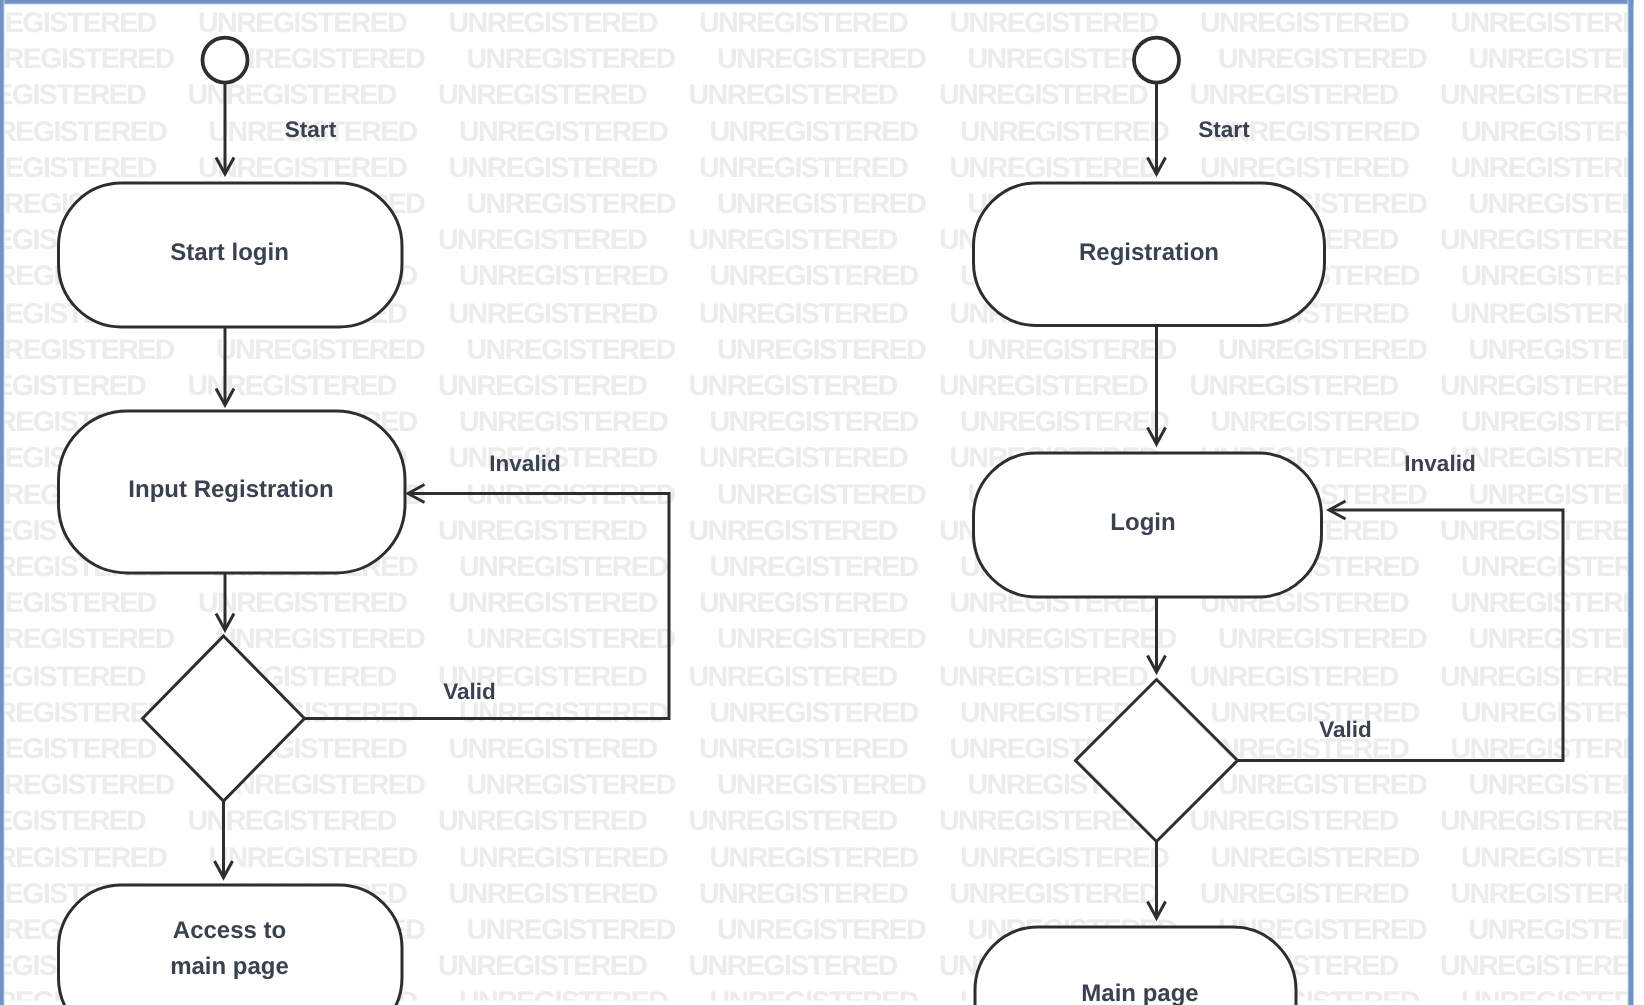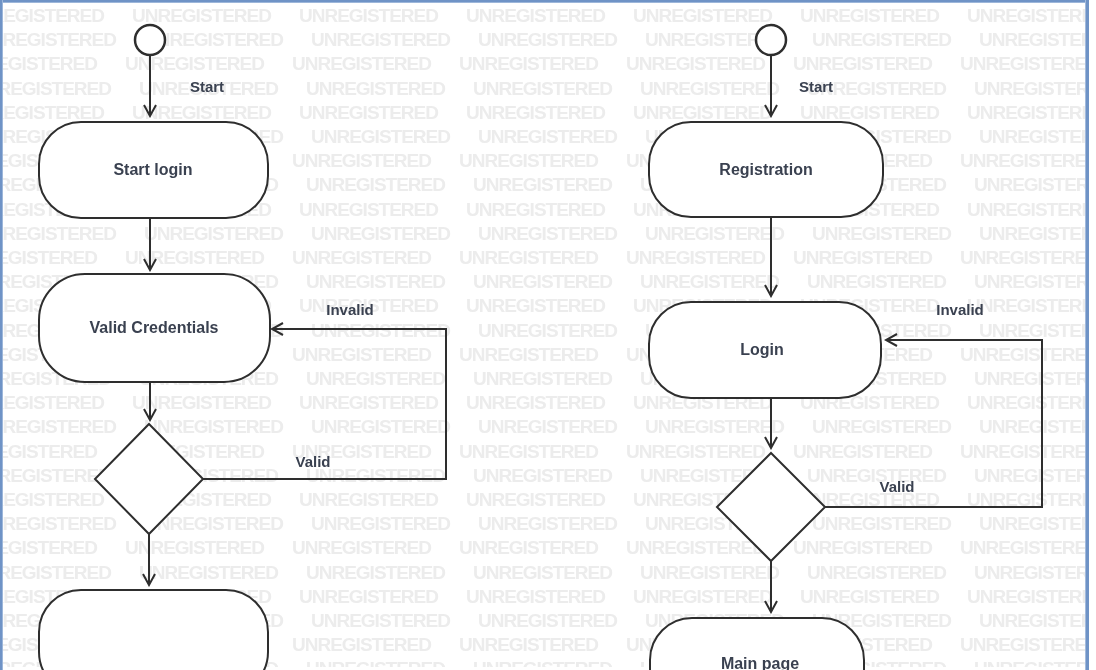--- a/index.html
+++ b/index.html
@@ -265,23 +265,25 @@
       <line x1="771" y1="398" x2="771" y2="448" marker-end="url(#arr)"></line>
       <polygon points="771,453 825,507 771,561 717,507" fill="#ffffff"></polygon>
       <line x1="771" y1="561" x2="771" y2="612" marker-end="url(#arr)"></line>
       <rect x="650" y="618" width="214" height="100" rx="42" fill="#ffffff"></rect>
       <polyline points="825,507 1042,507 1042,340 886,340" marker-end="url(#arr)"></polyline>
     </g>
   </svg>
 
   <div class="lbl edge-lbl" style="left:207px; top:87px;">Start</div>
   <div class="lbl node-lbl" style="left:153px; top:170px;">Start login</div>
-  <div class="lbl node-lbl" style="left:154px; top:328px;">Valid Credentials</div>
+  <div class="lbl node-lbl" style="left:154px; top:328px;">Input Registration</div>
   <div class="lbl edge-lbl" style="left:350px; top:310px;">Invalid</div>
   <div class="lbl edge-lbl" style="left:313px; top:462px;">Valid</div>
+  <div class="lbl node-lbl two-line" style="left:153px; top:633px;">Access to
+main page</div>
 
   <div class="lbl edge-lbl" style="left:816px; top:87px;">Start</div>
   <div class="lbl node-lbl" style="left:766px; top:170px;">Registration</div>
   <div class="lbl node-lbl" style="left:762px; top:350px;">Login</div>
   <div class="lbl edge-lbl" style="left:960px; top:310px;">Invalid</div>
   <div class="lbl edge-lbl" style="left:897px; top:487px;">Valid</div>
   <div class="lbl node-lbl" style="left:760px; top:664px;">Main page</div>
 
   <div class="border-top"></div>
   <div class="border-left"></div>

